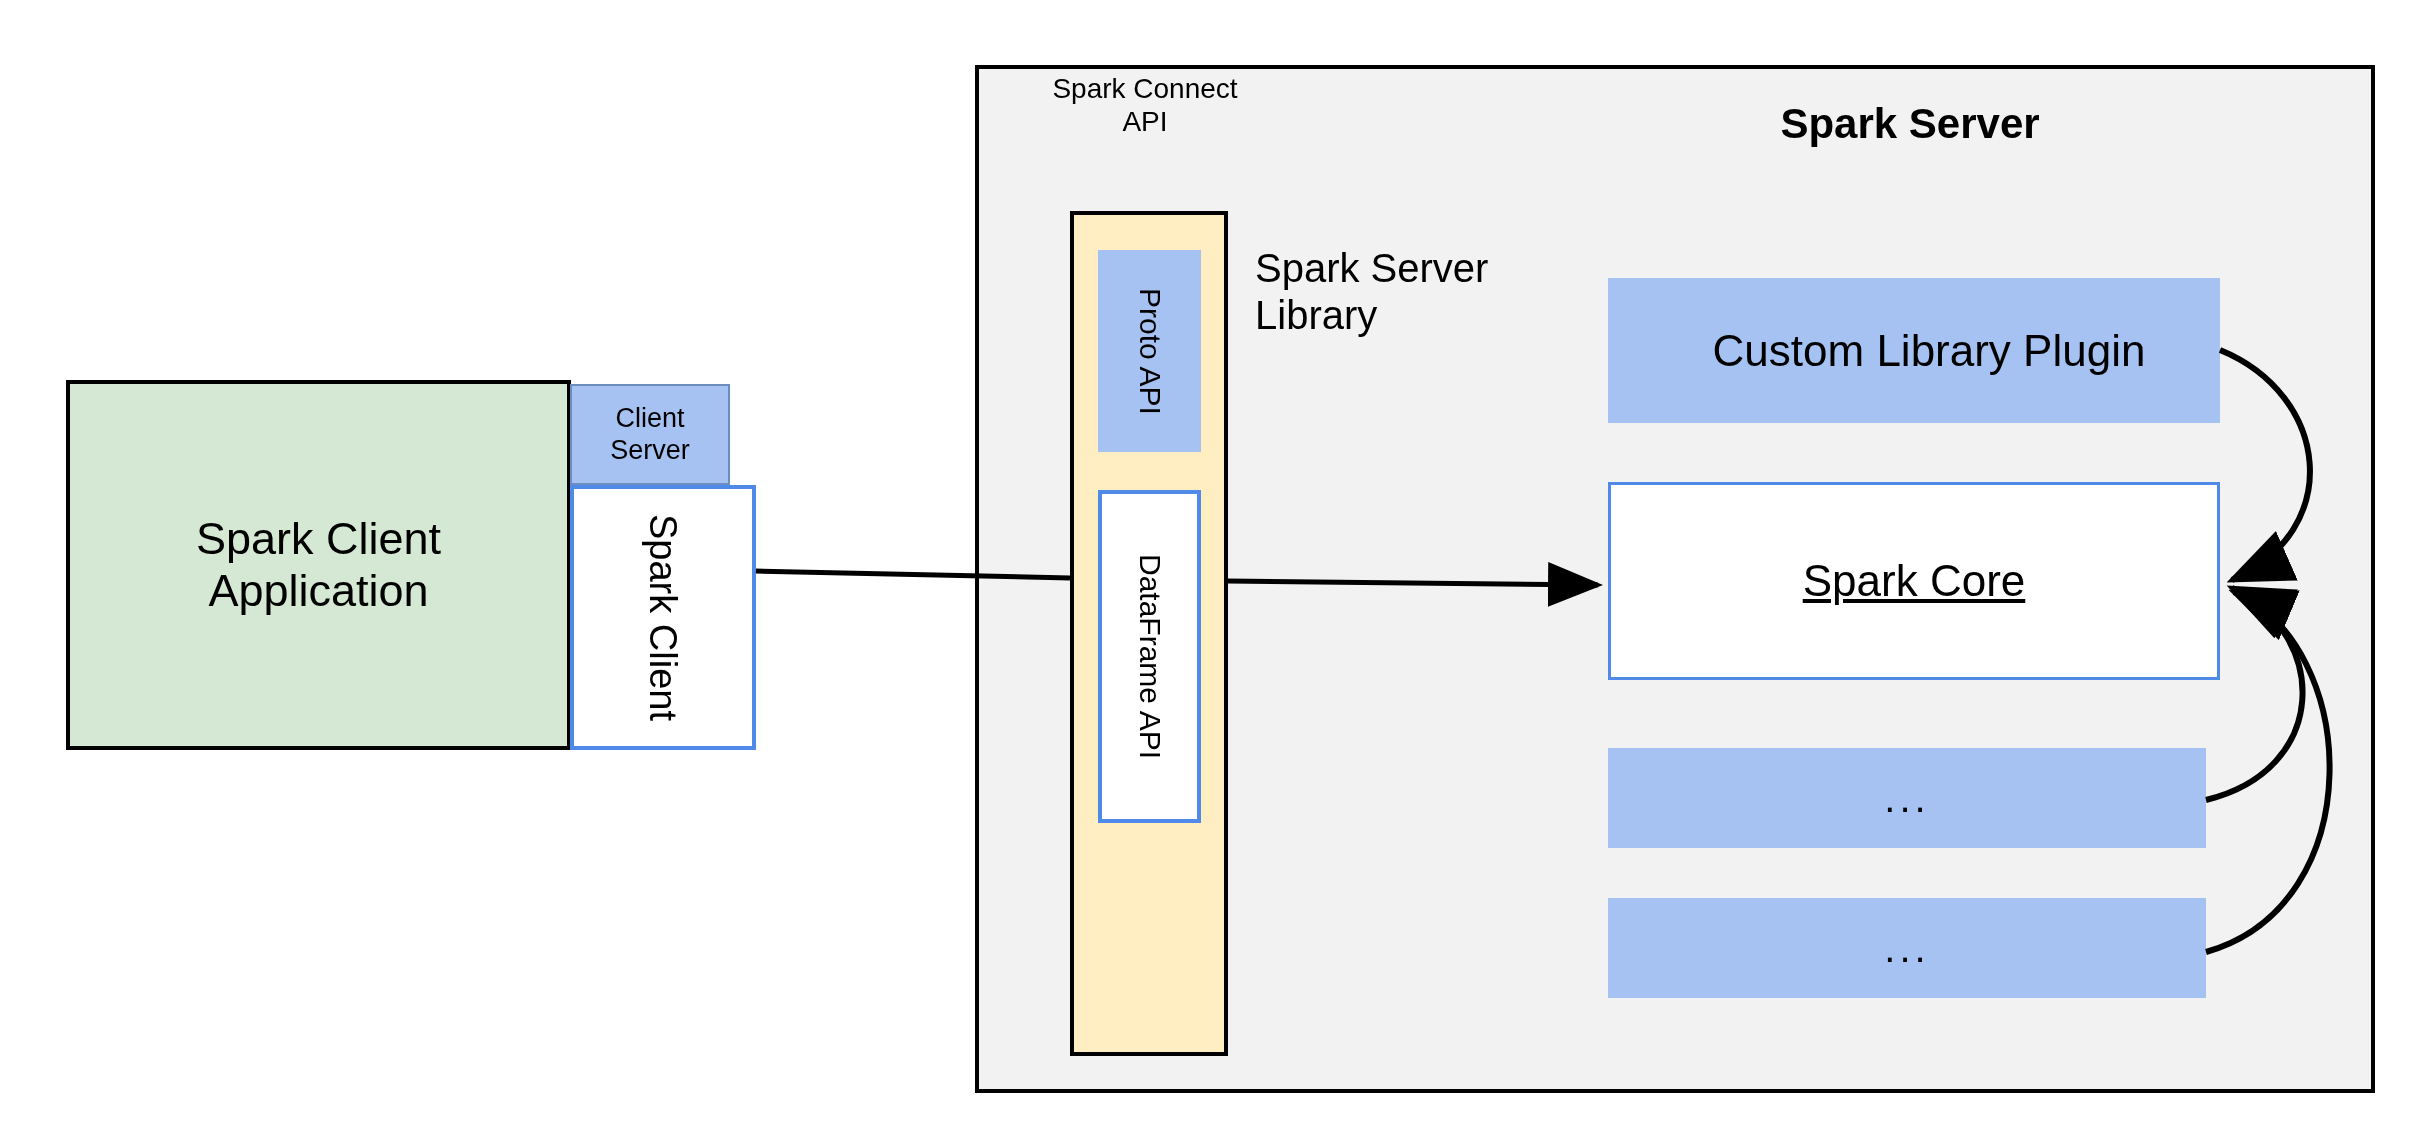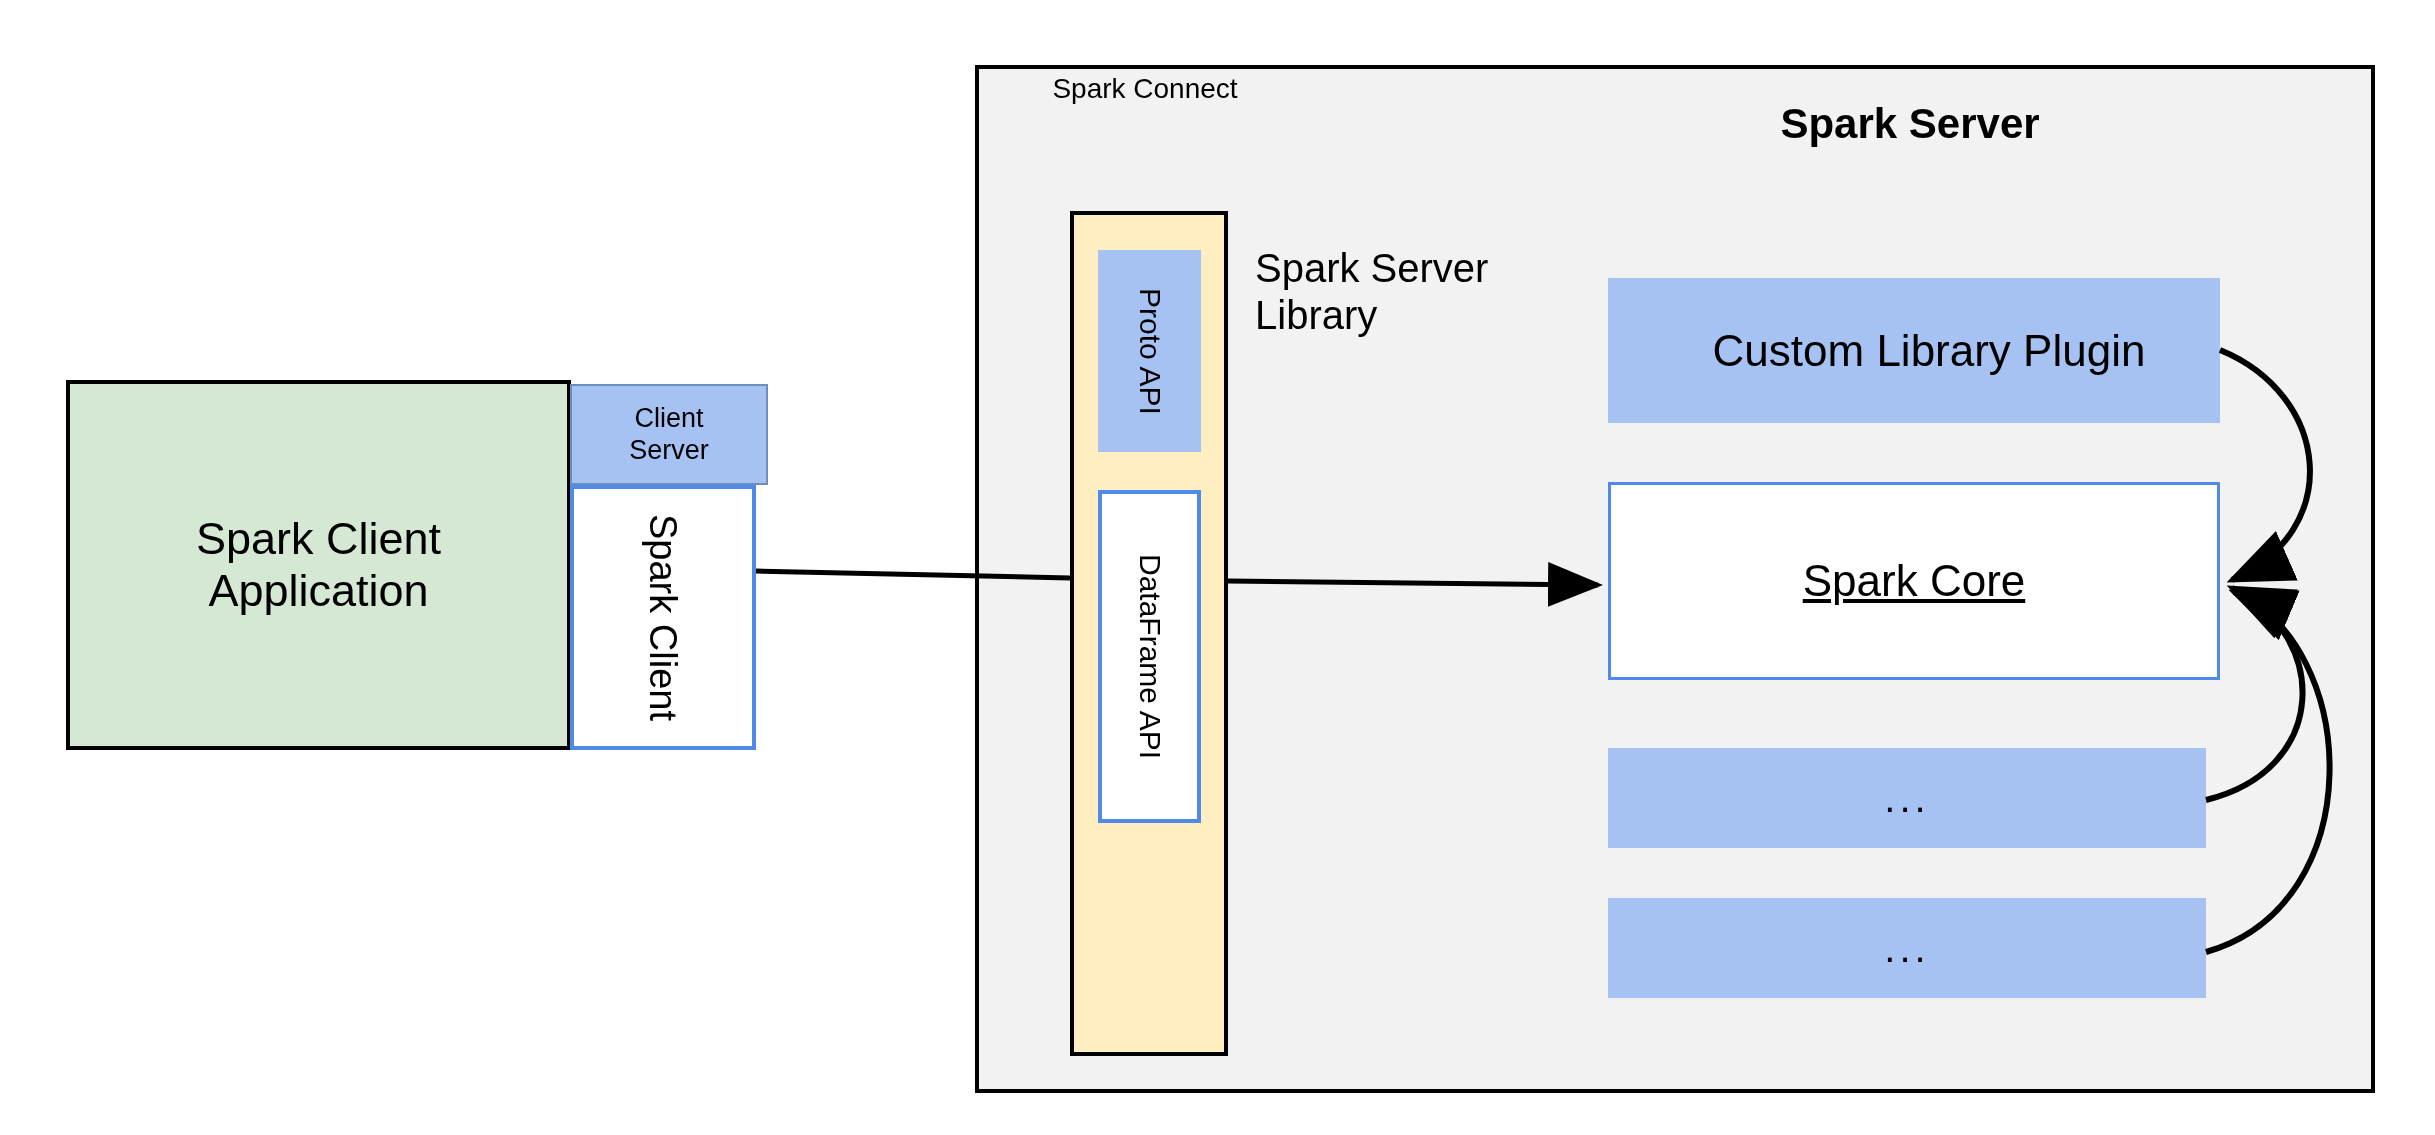--- a/index.html
+++ b/index.html
@@ -32,21 +32,21 @@
 
   
   #client-app {
     left: 66px; top: 380px; width: 505px; height: 370px;
     background: #d5e8d4;
     border: 4px solid #000000;
     font-size: 45px;
     z-index: 2;
   }
   #client-package {
-    left: 570px; top: 384px; width: 198px; height: 101px;
+    left: 570px; top: 384px; width: 160px; height: 101px;
     background: #a5c2f2;
     border: 2px solid #6c8ebf;
     font-size: 27px;
     z-index: 3;
   }
   #spark-client {
     left: 570px; top: 485px; width: 186px; height: 265px;
     background: #ffffff;
     border: 4px solid #4f8ae8;
     z-index: 3;
@@ -180,20 +180,21 @@
       <div>Server</div>
     </div>
   </div>
 
   <div class="box" id="spark-client">
     <span class="vlabel">Spark Client</span>
   </div>
 
   <div id="spark-connect-label">
     <div>Spark Connect</div>
+    <div>API</div>
   </div>
 
   <div id="spark-server-title">Spark Server</div>
 
   <div id="server-library-label">
     <div>Spark Server</div>
     <div>Library</div>
   </div>
 
   <div class="box" id="connect-column"></div>

